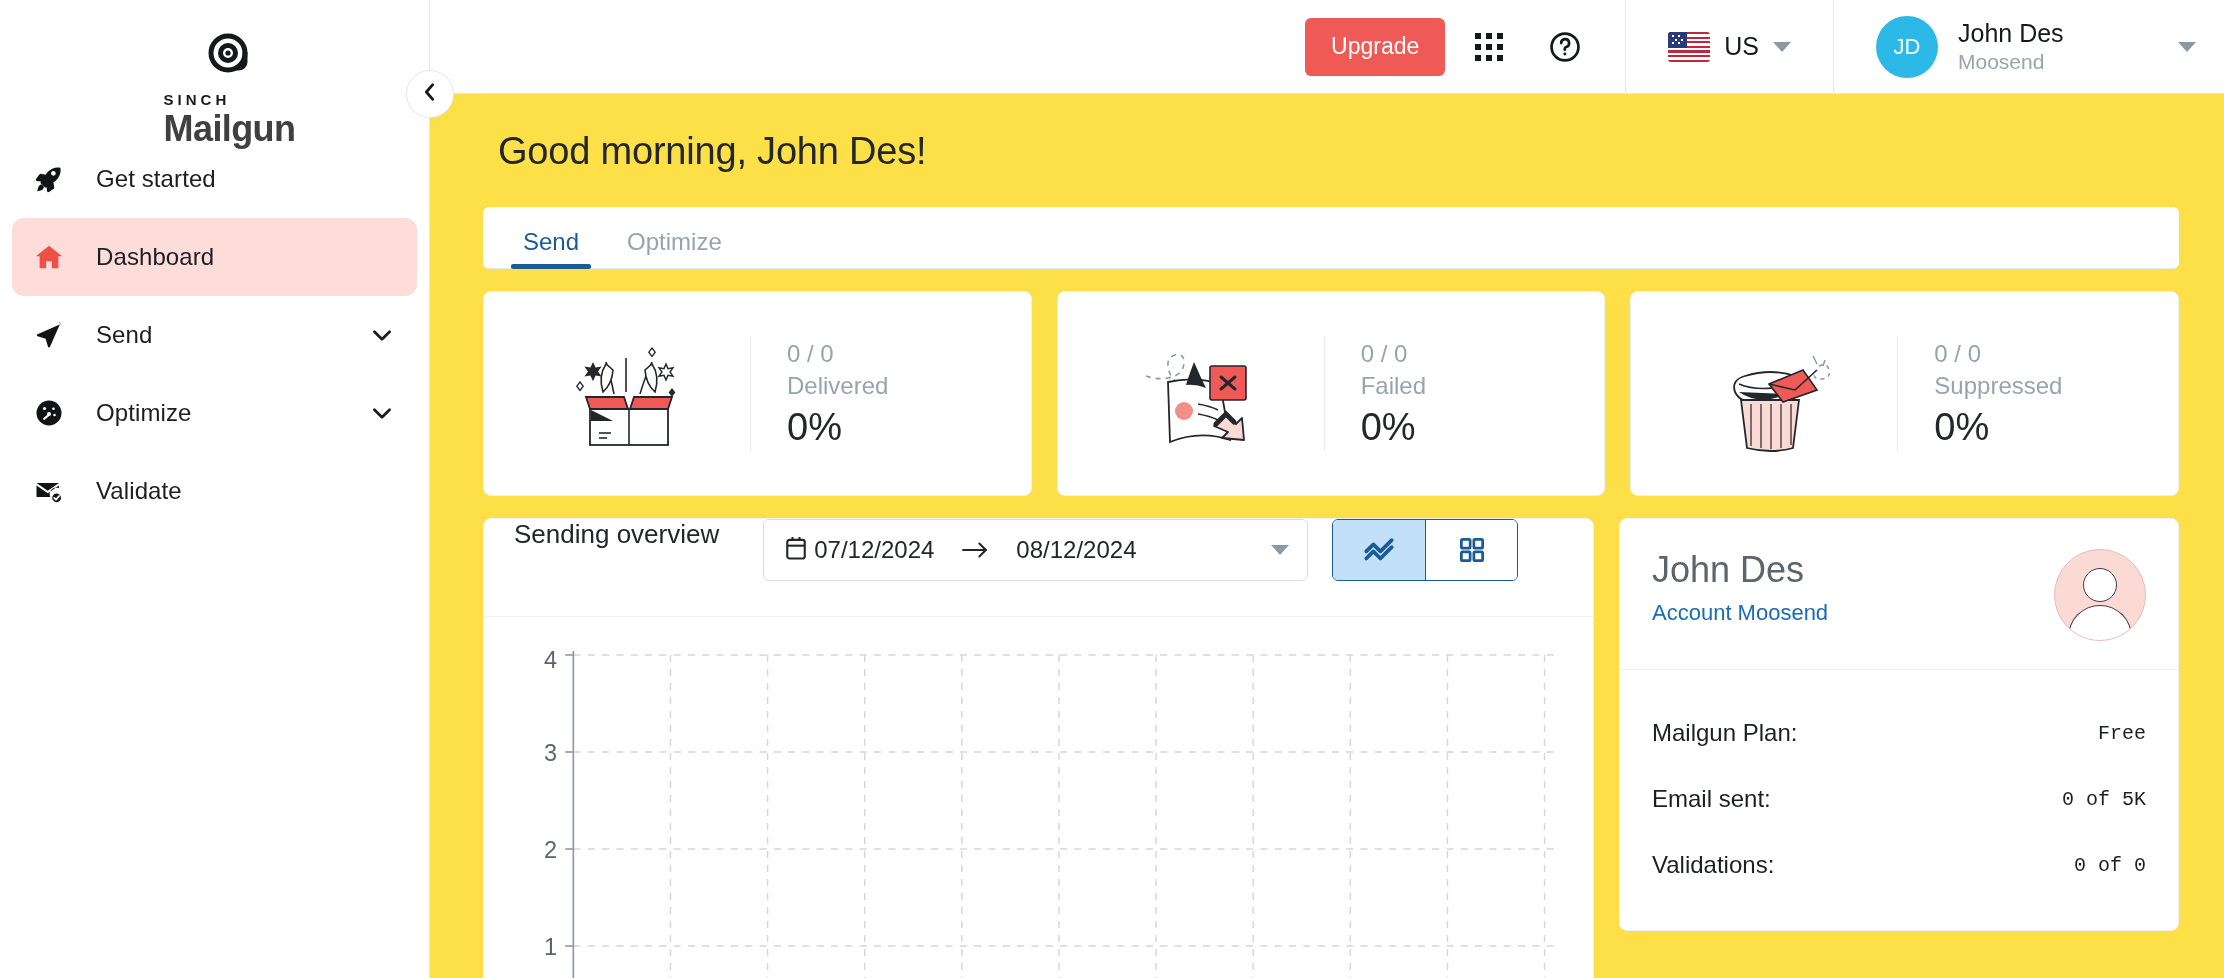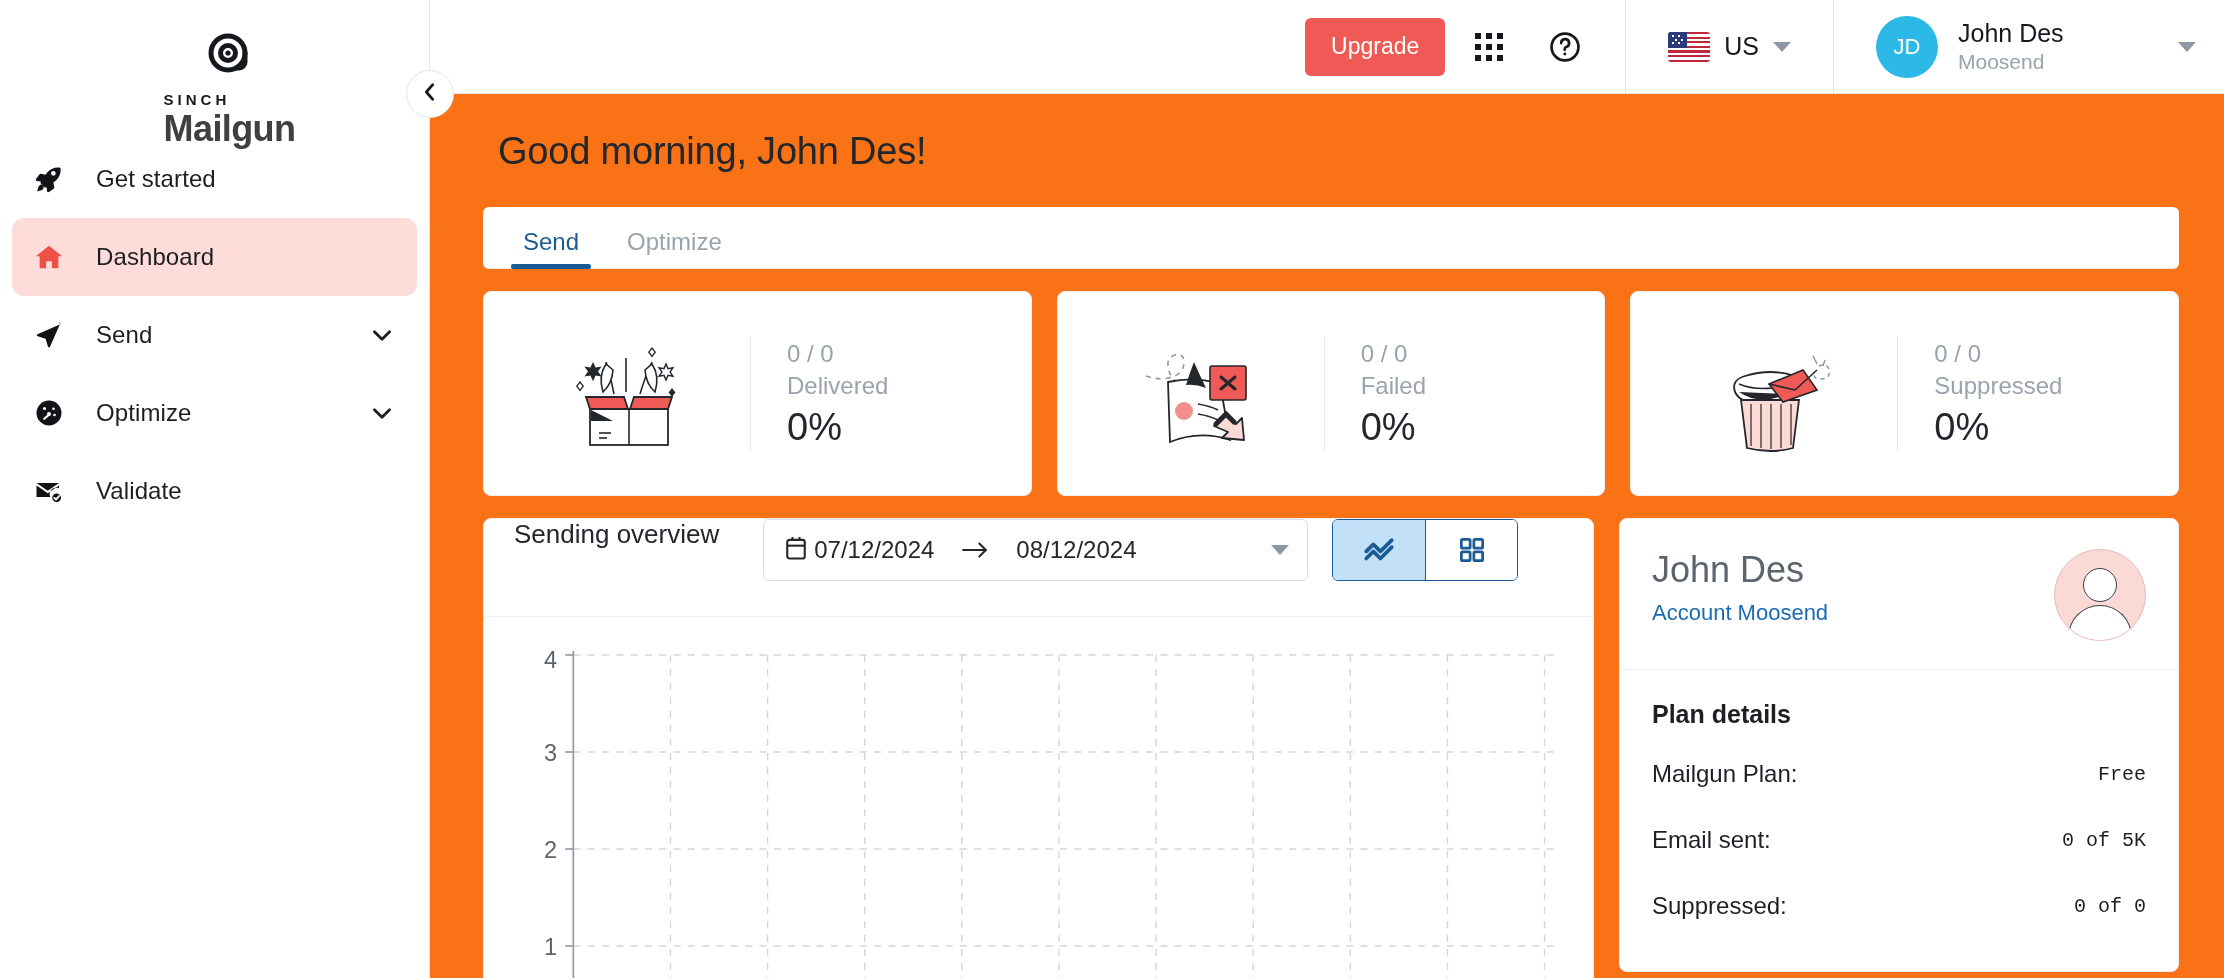--- a/index.html
+++ b/index.html
@@ -68,21 +68,21 @@
     border: 1px solid #e3e6ea;
     display: flex; align-items: center; justify-content: center;
     z-index: 20;
     cursor: pointer;
   }
 
   
   .main {
     flex: 1 1 auto;
     height: 978px;
-    background: #f97316;
+    background: #fde047;
     display: flex; flex-direction: column;
     min-width: 0;
   }
 
   
   .topbar {
     height: 94px; flex: 0 0 94px;
     background: #ffffff;
     border-bottom: 1px solid #e3e6ea;
     display: flex; align-items: center; justify-content: flex-end;
@@ -588,32 +588,31 @@
             <div>
               <div class="sc-name">John Des</div>
               <a class="sc-link">Account Moosend</a>
             </div>
             <div class="sc-avatar">
               <span class="head"></span>
                 <span class="body"></span>
             </div>
           </div>
           <div class="sc-body">
-            <div class="sc-title">Plan details</div>
 
             <div class="plan-row">
               <span class="plan-k">Mailgun Plan:</span>
               <span class="plan-v">Free</span>
             </div>
             <div class="plan-row">
               <span class="plan-k">Email sent:</span>
               <span class="plan-v">0 of 5K</span>
             </div>
             <div class="plan-row">
-              <span class="plan-k">Suppressed:</span>
+              <span class="plan-k">Validations:</span>
               <span class="plan-v">0 of 0</span>
             </div>
           </div>
         </aside>
 
       </div>
     </div>
   </section>
 </div>
 

